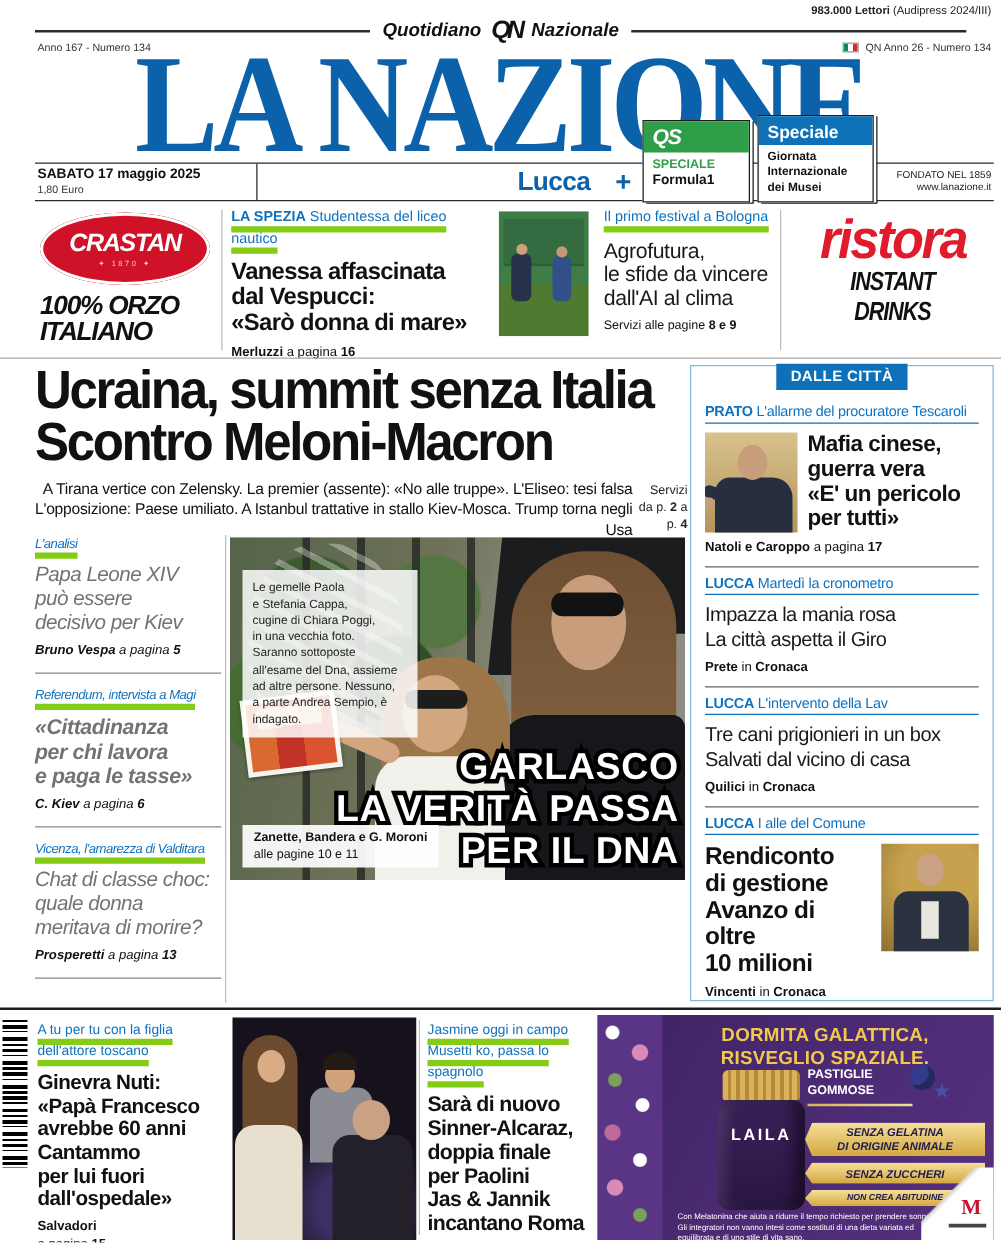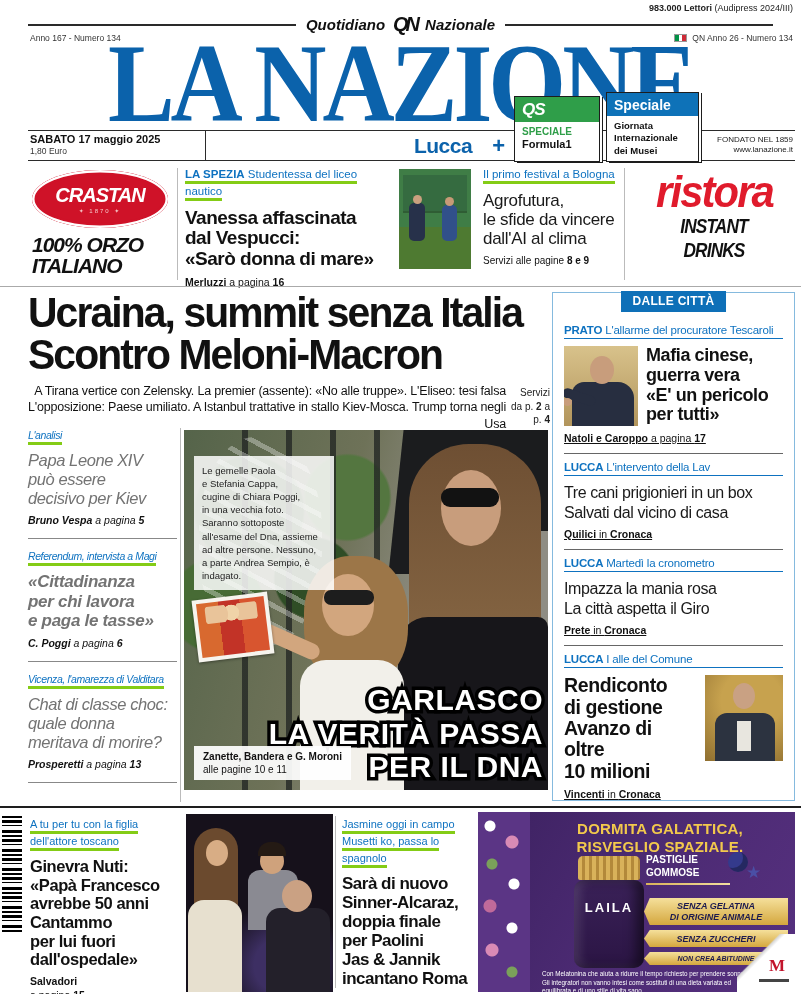--- a/index.html
+++ b/index.html
@@ -42,21 +42,21 @@
   .promo-qs .hd { background:#2f9e49; height:25px; font-size:17px; font-style:italic; letter-spacing:-1px; font-weight:900; }
   .promo-sp .hd { background:#0e72b8; height:23px; font-size:14px; }
   .promo .bd { padding:4px 7px; }
   .promo-qs .l1 { color:#2f9e49; font-weight:700; font-size:10px; }
   .promo-qs .l2 { color:#111; font-weight:700; font-size:11px; margin-top:1px; }
   .promo-sp .bd { font-weight:700; font-size:9.5px; line-height:1.3; white-space:pre-line; }
 
   
   .kicker { color:#0e72c0; font-size:11.5px; line-height:1.5; }
   .kicker b { font-weight:700; }
-  .kicker .u { border-bottom:3px solid #84cc16; padding-bottom:1px; -webkit-box-decoration-break:clone; box-decoration-break:clone; white-space:pre-line; }
+  .kicker .u { border-bottom:5px solid #84cc16; padding-bottom:1px; -webkit-box-decoration-break:clone; box-decoration-break:clone; white-space:pre-line; }
   .byline { font-size:10.5px; color:#111; }
   .byline b { font-weight:700; }
   .pre { white-space:pre-line; }
 
   
   .crastan { top:170px; left:32px; width:140px; }
   .crastan .oval { width:136px; height:58px; background:#cf1228; border-radius:50%;
      box-shadow:inset 0 0 0 2.5px #fff, inset 0 0 0 5px #cf1228; display:flex; flex-direction:column; align-items:center; justify-content:center; }
   .crastan .oval .nm { color:#fff; font-weight:900; font-style:italic; font-size:20px; letter-spacing:-1px; }
   .crastan .oval .yr { color:#f4c9c9; font-size:6px; letter-spacing:2px; }
@@ -92,21 +92,21 @@
   .leftcol { top:428px; left:28px; width:149px;font-style:italic; }
   .leftcol .item { padding:10px 0 12px 0; border-bottom:1px solid #888; }
   .leftcol .item:first-child { padding-top:0; }
   .leftcol .kicker { font-size:10.5px; letter-spacing:-0.4px; }
   .leftcol .hl { margin-top:7px; font-size:16.5px; line-height:1.16; letter-spacing:-0.4px; white-space:pre-line; color:#737373; }
   .leftcol .hl.bold { font-weight:700; font-size:17px; letter-spacing:-0.3px; }
   .leftcol .byline { margin-top:6px; }
   .lc-div { top:428px; left:180px; height:374px; }
 
   
-  .mainphoto { top:430px; left:184px; width:364px; height:360px; overflow:hidden; background:#6a705f; }
+  .mainphoto { top:430px; left:184px; width:364px; height:274px; overflow:hidden; background:#6a705f; }
   .mp-bg { position:absolute; inset:0; background:linear-gradient(105deg,#55644a 0%,#6e7258 40%,#8d8b80 62%,#96948b 100%); }
   .mp-dark { position:absolute; right:0; top:0; width:45%; height:40%; background:#1b1c1e; transform:skewX(-6deg) translateX(12px); }
   .mp-wall { position:absolute; right:0; top:28%; width:26%; height:72%; background:#8f8d84; }
   .mp-foliage { position:absolute; left:0; top:0; width:60%; height:75%;
      background:radial-gradient(circle at 30% 30%, #3c5a2e 0 22%, transparent 23%),
                 radial-gradient(circle at 60% 55%, #2f4d26 0 20%, transparent 21%),
                 radial-gradient(circle at 15% 65%, #476b35 0 18%, transparent 19%),
                 radial-gradient(circle at 75% 25%, #547640 0 16%, transparent 17%); }
   .mp-fence { position:absolute; left:16%; top:0; width:44%; height:100%;
      background:repeating-linear-gradient(90deg, rgba(35,39,36,.8) 0 6px, transparent 6px 44px); }
@@ -146,21 +146,21 @@
   .rb-kicker b { font-weight:700; }
   .rb-row { display:flex; gap:8px; margin-top:7px; }
   .rb-photo { flex:none; overflow:hidden; position:relative; }
   .prato-photo { width:74px; height:80px; background:linear-gradient(#d8c28b,#b2955c); }
   .prato-photo .torso { position:absolute; left:8px; bottom:-4px; width:62px; height:48px; background:#272e40; border-radius:12px 16px 0 0; }
   .prato-photo .head { position:absolute; left:26px; top:10px; width:24px; height:28px; background:#c89d7c; border-radius:50%; }
   .prato-photo .arm { position:absolute; left:-2px; bottom:24px; width:34px; height:10px; background:#272e40; border-radius:5px; transform:rotate(18deg); }
   .prato-photo .hand { position:absolute; left:-1px; bottom:20px; width:9px; height:8px; background:#c89d7c; border-radius:50%; }
   .rb-hl { font-weight:700; font-size:18px; line-height:1.1; letter-spacing:-0.4px; white-space:pre-line; }
   .rb-hl-light { margin-top:7px; font-size:16px; line-height:1.22; letter-spacing:-0.4px; white-space:pre-line; color:#1a1a1a; }
-  .rb-byline { margin-top:6px; font-size:10.5px;text-decoration:underline; }
+  .rb-byline { margin-top:6px; font-size:10.5px; }
   .vinc-photo { width:78px; height:86px; background:radial-gradient(circle at 60% 30%, #c7a24e 0 40%, #8f6f30 100%); }
   .vinc-photo .torso { position:absolute; left:10px; bottom:-4px; width:60px; height:52px; background:#2c3340; border-radius:12px 12px 0 0; }
   .vinc-photo .shirt { position:absolute; left:32px; bottom:10px; width:14px; height:30px; background:#e8e6df; }
   .vinc-photo .head { position:absolute; left:28px; top:8px; width:22px; height:26px; background:#c9a183; border-radius:50%; }
 
   
   .hrule-bottom { top:806px; left:0; width:801px; height:2px; background:#1e1e1e; }
   .barcode { top:816px; left:2px; width:20px; height:118px;
      background:repeating-linear-gradient(180deg,#000 0 2px,#fff 2px 4px,#000 4px 7px,#fff 7px 9px,#000 9px 10px,#fff 10px 14px,#000 14px 17px,#fff 17px 19px); }
   .nuti { top:816px; left:30px; width:153px; }
@@ -320,21 +320,21 @@
     <div class="hl">Papa Leone XIV
 può essere
 decisivo per Kiev</div>
     <div class="byline"><b>Bruno Vespa</b><span> a pagina </span><b>5</b></div>
   </div>
   <div class="item">
     <div class="kicker"><span class="u">Referendum, intervista a Magi</span></div>
     <div class="hl bold">«Cittadinanza
 per chi lavora
 e paga le tasse»</div>
-    <div class="byline"><b>C. Poggi</b><span> a pagina </span><b>6</b></div>
+    <div class="byline"><b>C. Kiev</b><span> a pagina </span><b>6</b></div>
   </div>
   <div class="item">
     <div class="kicker"><span class="u">Vicenza, l'amarezza di Valditara</span></div>
     <div class="hl">Chat di classe choc:
 quale donna
 meritava di morire?</div>
     <div class="byline"><b>Prosperetti</b><span> a pagina </span><b>13</b></div>
   </div>
 </div>
 <div class="abs vdiv lc-div"></div>
@@ -391,30 +391,30 @@
           <div class="hand"></div>
         </div>
         <div class="rb-hl">Mafia cinese,
 guerra vera
 «E' un pericolo
 per tutti»</div>
       </div>
       <div class="byline rb-byline"><b>Natoli e Caroppo</b><span> a pagina </span><b>17</b></div>
     </div>
     <div class="rb-item">
+      <div class="rb-kicker"><b>LUCCA</b><span> Martedì la cronometro</span></div>
+      <div class="rb-hl-light">Impazza la mania rosa
+La città aspetta il Giro</div>
+      <div class="byline rb-byline"><b>Prete</b><span> in </span><b>Cronaca</b></div>
+    </div>
+    <div class="rb-item">
       <div class="rb-kicker"><b>LUCCA</b><span> L'intervento della Lav</span></div>
       <div class="rb-hl-light">Tre cani prigionieri in un box
 Salvati dal vicino di casa</div>
       <div class="byline rb-byline"><b>Quilici</b><span> in </span><b>Cronaca</b></div>
-    </div>
-    <div class="rb-item">
-      <div class="rb-kicker"><b>LUCCA</b><span> Martedì la cronometro</span></div>
-      <div class="rb-hl-light">Impazza la mania rosa
-La città aspetta il Giro</div>
-      <div class="byline rb-byline"><b>Prete</b><span> in </span><b>Cronaca</b></div>
     </div>
     <div class="rb-item">
       <div class="rb-kicker"><b>LUCCA</b><span> I alle del Comune</span></div>
       <div class="rb-row">
         <div class="rb-hl" style="font-size:19.5px; flex:1;">Rendiconto
 di gestione
 Avanzo di oltre
 10 milioni</div>
         <div class="rb-photo vinc-photo">
           <div class="torso"></div>
@@ -428,21 +428,21 @@
 </div>
 
 <div class="abs hrule-bottom"></div>
 <div class="abs barcode"></div>
 
 <div class="abs nuti">
   <div class="kicker"><span class="u">A tu per tu con la figlia
 dell'attore toscano</span></div>
   <div class="hl">Ginevra Nuti:
 «Papà Francesco
-avrebbe 50 anni
+avrebbe 60 anni
 Cantammo
 per lui fuori
 dall'ospedale»</div>
   <div class="byline pre"><b>Salvadori</b><span>
 a pagina </span><b>15</b></div>
 </div>
 
 <div class="abs stagephoto">
   <div class="sp-glow"></div>
   <div class="sp-girl-hair"></div>

